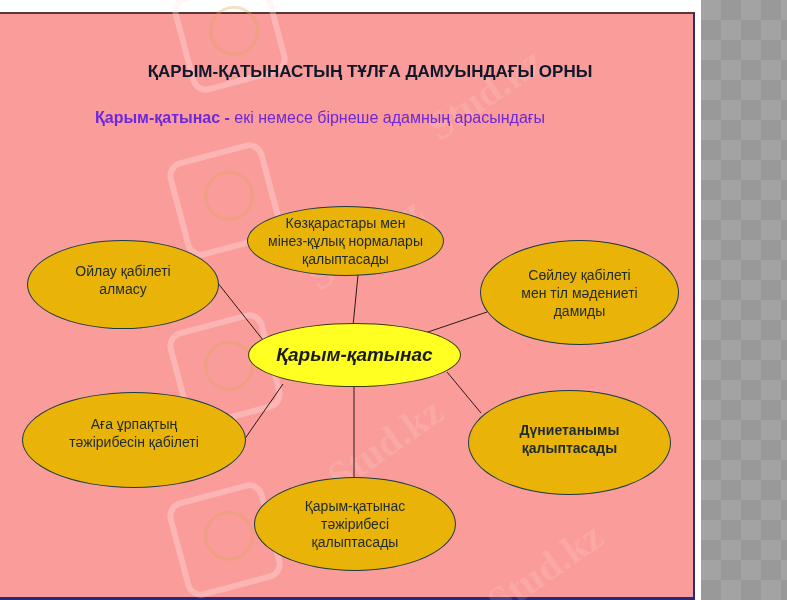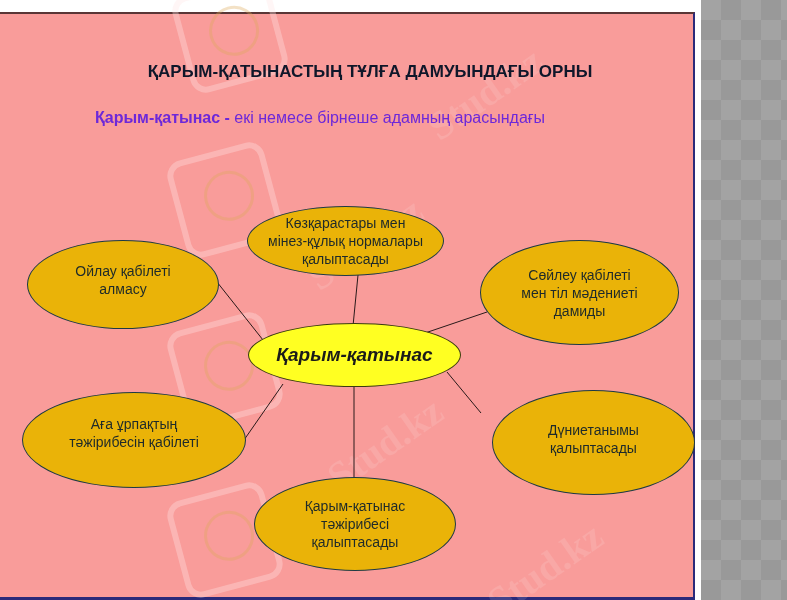--- a/index.html
+++ b/index.html
@@ -61,17 +61,17 @@
 мінез-құлық нормалары
 қалыптасады</div>
 <div class="ell" style="left:27px;top:240px;width:192px;height:89px;padding-bottom:10px;">Ойлау қабілеті
 алмасу</div>
 <div class="ell" style="left:480px;top:240px;width:199px;height:105px;">Сөйлеу қабілеті
 мен тіл мәдениеті
 дамиды</div>
 <div class="center" style="left:248px;top:323px;width:213px;height:64px;">Қарым-қатынас</div>
 <div class="ell" style="left:22px;top:392px;width:224px;height:96px;padding-bottom:14px;">Аға ұрпақтың
 тәжірибесін қабілеті</div>
-<div class="ell" style="left:492px;top:390px;width:203px;height:105px;padding-bottom:8px;">Дүниетанымы
+<div class="ell" style="left:468px;top:390px;width:203px;height:105px;padding-bottom:8px;font-weight:bold;">Дүниетанымы
 қалыптасады</div>
 <div class="ell" style="left:254px;top:477px;width:202px;height:94px;">Қарым-қатынас
 тәжірибесі
 қалыптасады</div>
 
 </body></html>

